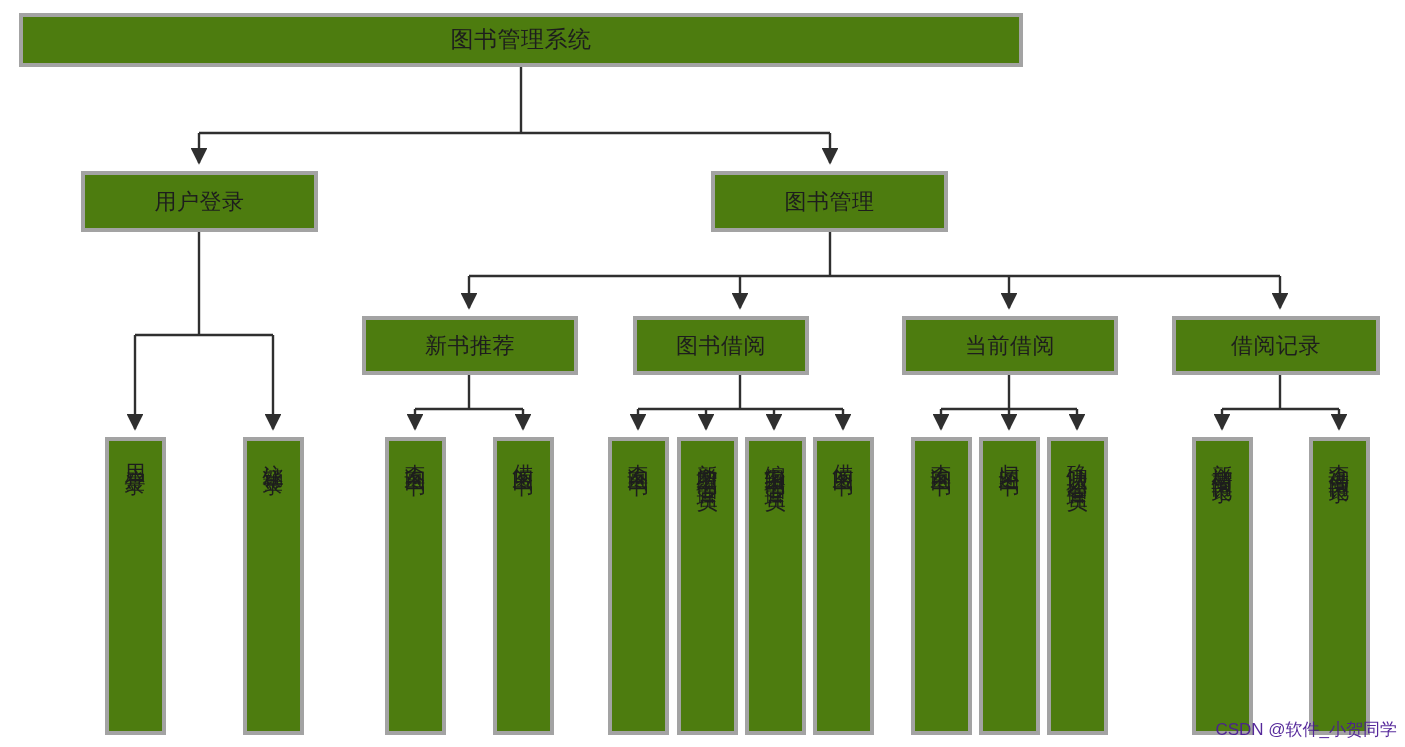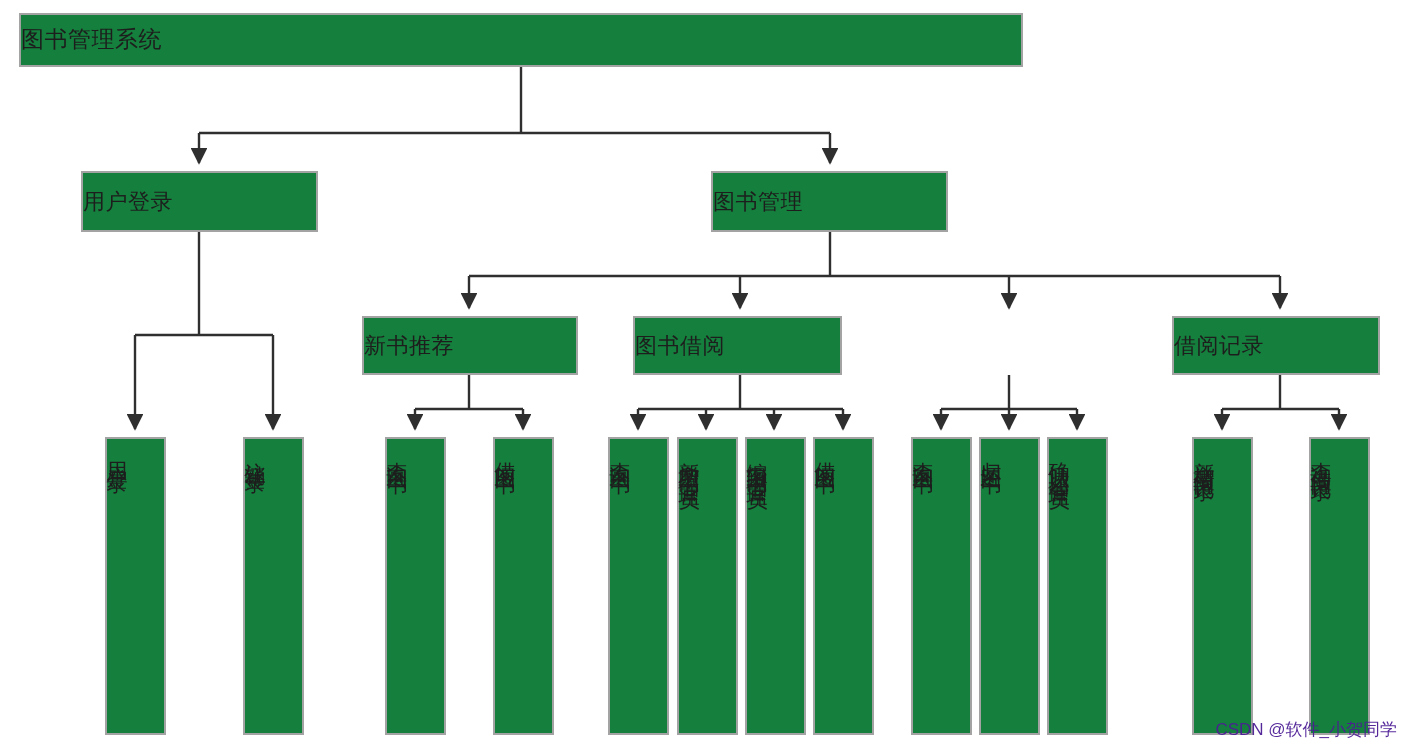--- a/index.html
+++ b/index.html
@@ -21,25 +21,25 @@
     position: absolute;
     left: 0;
     top: 0;
     width: 1405px;
     height: 747px;
     pointer-events: none;
   }
   .node {
     position: absolute;
     box-sizing: border-box;
-    background: #15803d;
-    border: 2px solid #a3a3a3;
+    background: #4d7c0f;
+    border: 4px solid #a3a3a3;
     display: flex;
     align-items: center;
-    justify-content: flex-start;
+    justify-content: center;
     color: #1d1d1d;
     z-index: 2;
   }
   .node .lbl {
     display: block;
     text-align: center;
     line-height: 1.18;
     white-space: nowrap;
   }
   
@@ -139,22 +139,25 @@
   <div class="node horiz" style="left:81px; top:171px; width:237px; height:61px;">
     <span class="lbl">用户登录</span>
   </div>
   <div class="node horiz" style="left:711px; top:171px; width:237px; height:61px;">
     <span class="lbl">图书管理</span>
   </div>
 
   <div class="node horiz" style="left:362px; top:316px; width:216px; height:59px;">
     <span class="lbl">新书推荐</span>
   </div>
-  <div class="node horiz" style="left:633px; top:316px; width:209px; height:59px;">
+  <div class="node horiz" style="left:633px; top:316px; width:176px; height:59px;">
     <span class="lbl">图书借阅</span>
+  </div>
+  <div class="node horiz" style="left:902px; top:316px; width:216px; height:59px;">
+    <span class="lbl">当前借阅</span>
   </div>
   <div class="node horiz" style="left:1172px; top:316px; width:208px; height:59px;">
     <span class="lbl">借阅记录</span>
   </div>
 
   <div class="node vert" style="left:105px; top:437px; width:61px; height:298px;">
     <span class="lbl">用户登录</span>
   </div>
   <div class="node vert" style="left:243px; top:437px; width:61px; height:298px;">
     <span class="lbl">注销登录</span>

